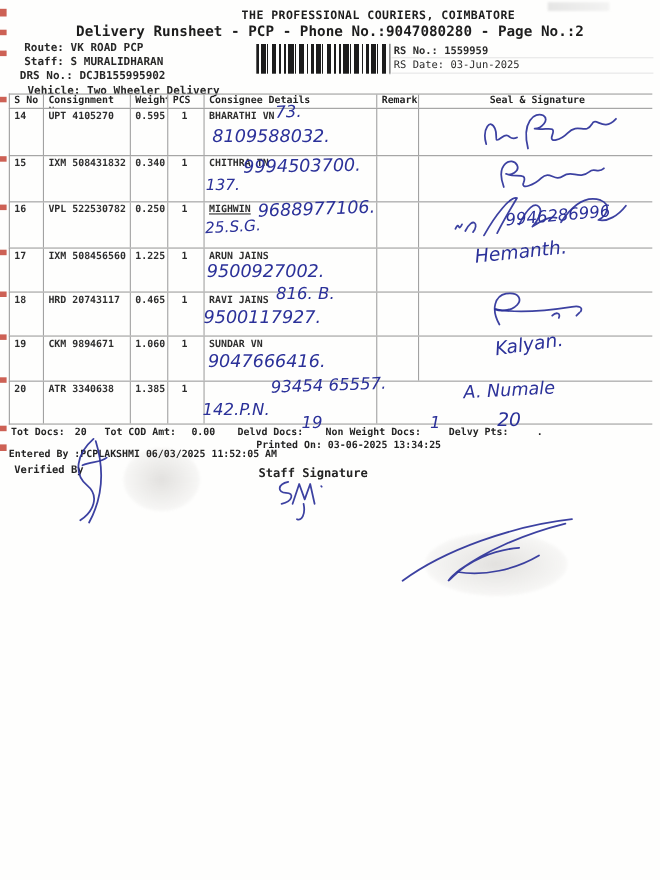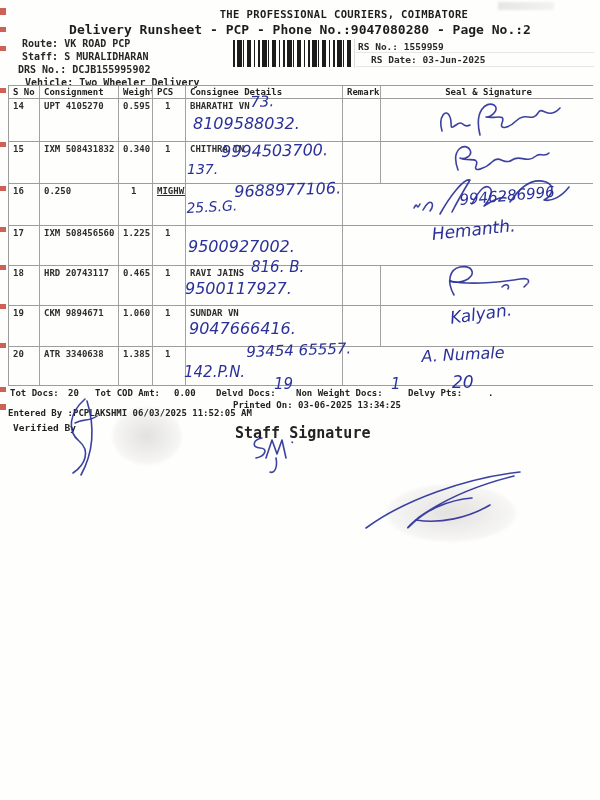--- a/index.html
+++ b/index.html
@@ -16,21 +16,21 @@
   .m-route   { left:22px; top:38px; }
   .m-staff   { left:22px; top:51px; }
   .m-drs     { left:18px; top:64px; }
   .m-vehicle { left:25px; top:77px; }
   .barcode { position:absolute; left:233px; top:40px; width:122px; height:27px;
     background:repeating-linear-gradient(90deg,
       #1c1c1c 0 2px, transparent 2px 4px, #1c1c1c 4px 9px, transparent 9px 10px,
       #1c1c1c 10px 11px, transparent 11px 14px, #1c1c1c 14px 18px, transparent 18px 21px,
       #1c1c1c 21px 22px, transparent 22px 25px); }
   .rs-no   { position:absolute; left:358px; top:41px; font-size:9.5px; font-weight:700; }
-  .rs-date { position:absolute; left:371px; top:54px; font-size:9.5px; font-weight:700; }
+  .rs-date { position:absolute; left:358px; top:54px; font-size:9.5px; font-weight:400; }
   .rs-div  { position:absolute; left:354px; top:39px; width:1px; height:29px; background:#dcdcdc; }
   .rs-ul1  { position:absolute; left:356px; top:52px; width:238px; height:1px; background:#e6e6e6; }
   .rs-ul2  { position:absolute; left:356px; top:66px; width:238px; height:1px; background:#e6e6e6; }
   
   .table { position:absolute; left:8px; top:85px; width:585px; }
   .t-row { display:grid; grid-template-columns:30px 79px 34px 33px 157px 38px 214px;
            border-top:1px solid #9d9d9d; border-left:1px solid #9d9d9d;
            height:var(--h); box-sizing:border-box; position:relative; }
   .t-row:last-child { border-bottom:1px solid #9d9d9d; }
   .tc { border-left:1px solid #a2a2a2; padding:2px 2px 0 4px; font-size:9px;
@@ -115,32 +115,34 @@
       <div class="tc">IXM 508431832</div>
       <div class="tc">0.340</div>
       <div class="tc c-pcs">1</div>
       <div class="tc"><span class="name">CHITHRA TN</span></div>
       <div class="tc"></div>
       <div class="tc"></div>
     </div>
 
     <div class="t-row r16" style="--h:42px">
       <div class="tc">16</div>
+      <div class="tc">VPL 522530782</div>
       <div class="tc">0.250</div>
       <div class="tc c-pcs">1</div>
       <div class="tc"><span class="name">MIGHWIN</span></div>
       <div class="tc"></div>
       <div class="tc"></div>
     </div>
 
     <div class="t-row" style="--h:40px">
       <div class="tc">17</div>
       <div class="tc">IXM 508456560</div>
       <div class="tc">1.225</div>
       <div class="tc c-pcs">1</div>
+      <div class="tc"><span class="name">ARUN JAINS</span></div>
       <div class="tc"></div>
       <div class="tc"></div>
     </div>
 
     <div class="t-row" style="--h:40px">
       <div class="tc">18</div>
       <div class="tc">HRD 20743117</div>
       <div class="tc">0.465</div>
       <div class="tc c-pcs">1</div>
       <div class="tc"><span class="name">RAVI JAINS</span></div>
@@ -174,21 +176,21 @@
   <span class="pt" style="left:174px;top:388px">0.00</span>
   <span class="pt" style="left:216px;top:388px">Delvd Docs:</span>
   <span class="pt" style="left:296px;top:388px">Non Weight Docs:</span>
   <span class="pt" style="left:408px;top:388px">Delvy Pts:</span>
   <span class="pt" style="left:488px;top:388px">.</span>
 
   <span class="pt" style="left:8px;top:408px">Entered By :PCPLAKSHMI 06/03/2025 11:52:05 AM</span>
   <span class="pt" style="left:233px;top:400px">Printed On: 03-06-2025 13:34:25</span>
 
   <span class="pt" style="left:13px;top:422px;font-size:9.5px">Verified By</span>
-  <span class="pt" style="left:235px;top:424px;font-size:15px">Staff Signature</span>
+  <span class="pt" style="left:235px;top:424px;font-size:11px">Staff Signature</span>
 
   <div class="stamp" style="left:112px;top:407px;width:70px;height:58px"></div>
   <div class="stamp" style="left:386px;top:484px;width:130px;height:58px"></div>
 
   <span class="hw" style="left:250px;top:95px;font-size:15px;transform:rotate(-2deg)">73.</span>
   <span class="hw" style="left:193px;top:116px;font-size:16px">8109588032.</span>
   <span class="hw" style="left:221px;top:144px;font-size:16px;transform:rotate(-1deg)">9994503700.</span>
   <span class="hw" style="left:187px;top:162px;font-size:14px">137.</span>
   <span class="hw" style="left:234px;top:184px;font-size:16px;transform:rotate(-2deg)">9688977106.</span>
   <span class="hw" style="left:186px;top:201px;font-size:14px;transform:rotate(-3deg)">25.S.G.</span>

